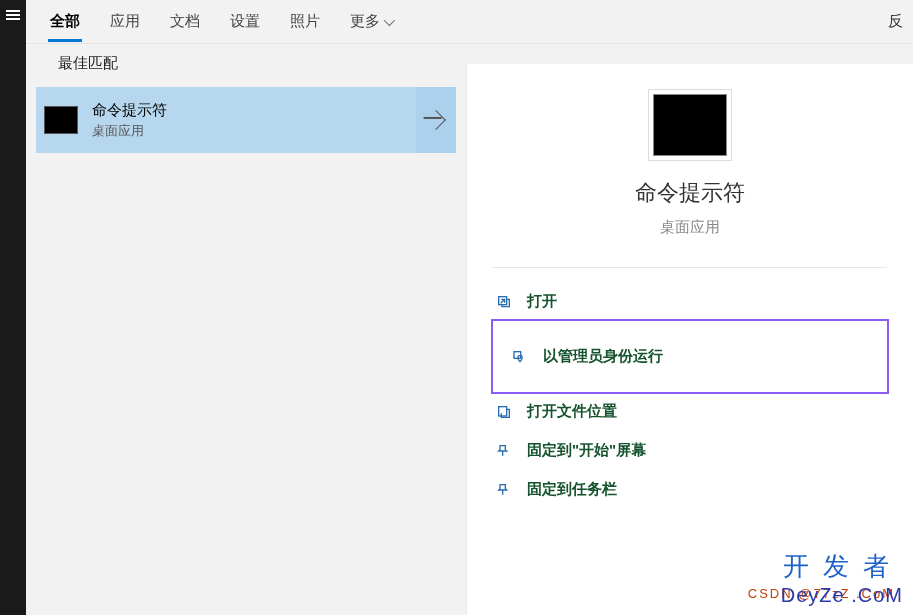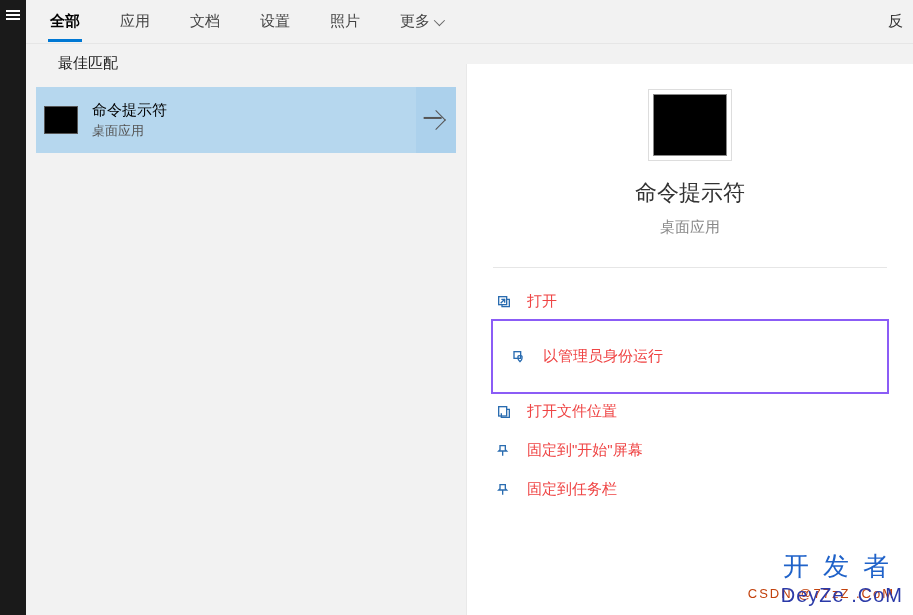--- a/index.html
+++ b/index.html
@@ -3,21 +3,21 @@
   <meta charset="utf-8">
   <style>
     * { margin: 0; padding: 0; box-sizing: border-box; font-family: "Microsoft YaHei", "Segoe UI", sans-serif; }
     body { width: 913px; height: 615px; background: #fff; overflow: hidden; position: relative; }
 
     .sidebar-strip { position:absolute; left:0; top:0; width:26px; height:615px; background:#1a1a1a; }
     .hamburger { width:14px; height:2px; background:#fff; margin:10px 6px 0; box-shadow:0 4px 0 #fff,0 8px 0 #fff; }
 
     .main { position:absolute; left:26px; top:0; right:0; height:615px; background:#f2f2f2; }
 
-    .tabs { display:flex; align-items:center; height:44px; padding:17px 22px; gap:36px; border-bottom:1px solid #e6e6e6; background:#f2f2f2; font-size:15px; color:#444; position:relative; }
+    .tabs { display:flex; align-items:center; height:44px; padding:17px 22px; gap:26px; border-bottom:1px solid #e6e6e6; background:#f2f2f2; font-size:15px; color:#444; position:relative; }
     .tab { cursor:pointer; padding:10px 2px; position:relative; }
     .tab.active { font-weight:bold; color:#000; }
     .tab.active::after { content:""; position:absolute; left:0; right:0; bottom:-1px; height:3px; background:#0078d4; }
     .tab-more { display:flex; align-items:center; gap:4px;text-align:right; }
     .chev { display:inline-block; width:8px; height:8px; border-right:1.5px solid #666; border-bottom:1.5px solid #666; transform:rotate(45deg) translateY(-2px); }
     .feedback { position:absolute; right:10px; font-size:15px; color:#333; }
 
     .body-split { display:flex; height:calc(615px - 44px); }
     .left { width:440px; background:#f2f2f2; }
     .right { flex:1; background:#fff; border-left:1px solid #e9e9e9; margin-top:20px; position:relative; }
@@ -33,21 +33,21 @@
     .arrow-gl { width:14px; height:14px; border-top:1.5px solid #555; border-right:1.5px solid #555; transform:rotate(45deg); position:relative; }
     .arrow-gl::after { content:""; position:absolute; width:18px; height:1.5px; background:#555; top:6px; left:-6px; transform:rotate(-45deg); }
 
     .detail-top { text-align:center; padding-top:30px; }
     .big-icon { width:74px; height:62px; background:#000; border:1px solid #888; margin:0 auto 22px; box-shadow:0 0 0 4px #fff, 0 0 0 5px #ddd; }
     .detail-title { font-size:22px; color:#333; margin-bottom:10px; }
     .detail-sub { font-size:15px; color:#888; }
     .divider { height:1px; background:#e6e6e6; margin:30px 26px 14px; }
 
     .actions { padding:0 26px; }
-    .action { display:flex; align-items:center; gap:14px; padding:10px 2px; font-size:15px; color:#ef4444; cursor:pointer; }
+    .action { display:flex; align-items:center; gap:14px; padding:10px 2px; font-size:15px; color:#14532d; cursor:pointer;font-weight:bold; }
     .action .aicon { width:18px; height:18px; display:flex; align-items:center; justify-content:center; color:#2a6cb0; }
     .highlight-box { border:2px solid #8b5cf6; padding:16px; margin:-2px; }
 
     .watermark { position:absolute; right:10px; bottom:8px; text-align:right; font-family:"SimSun",serif; }
     .wm1 { font-size:26px; color:#1f62c9; letter-spacing:14px; }
     .wm2 { font-size:20px; color:#2b3aa8; letter-spacing:1px; }
     .wm-faint { position:absolute; right:18px; bottom:14px; font-size:13px; color:#c2410c; letter-spacing:2px; }
 
     svg { width:16px; height:16px; }
   </style>

